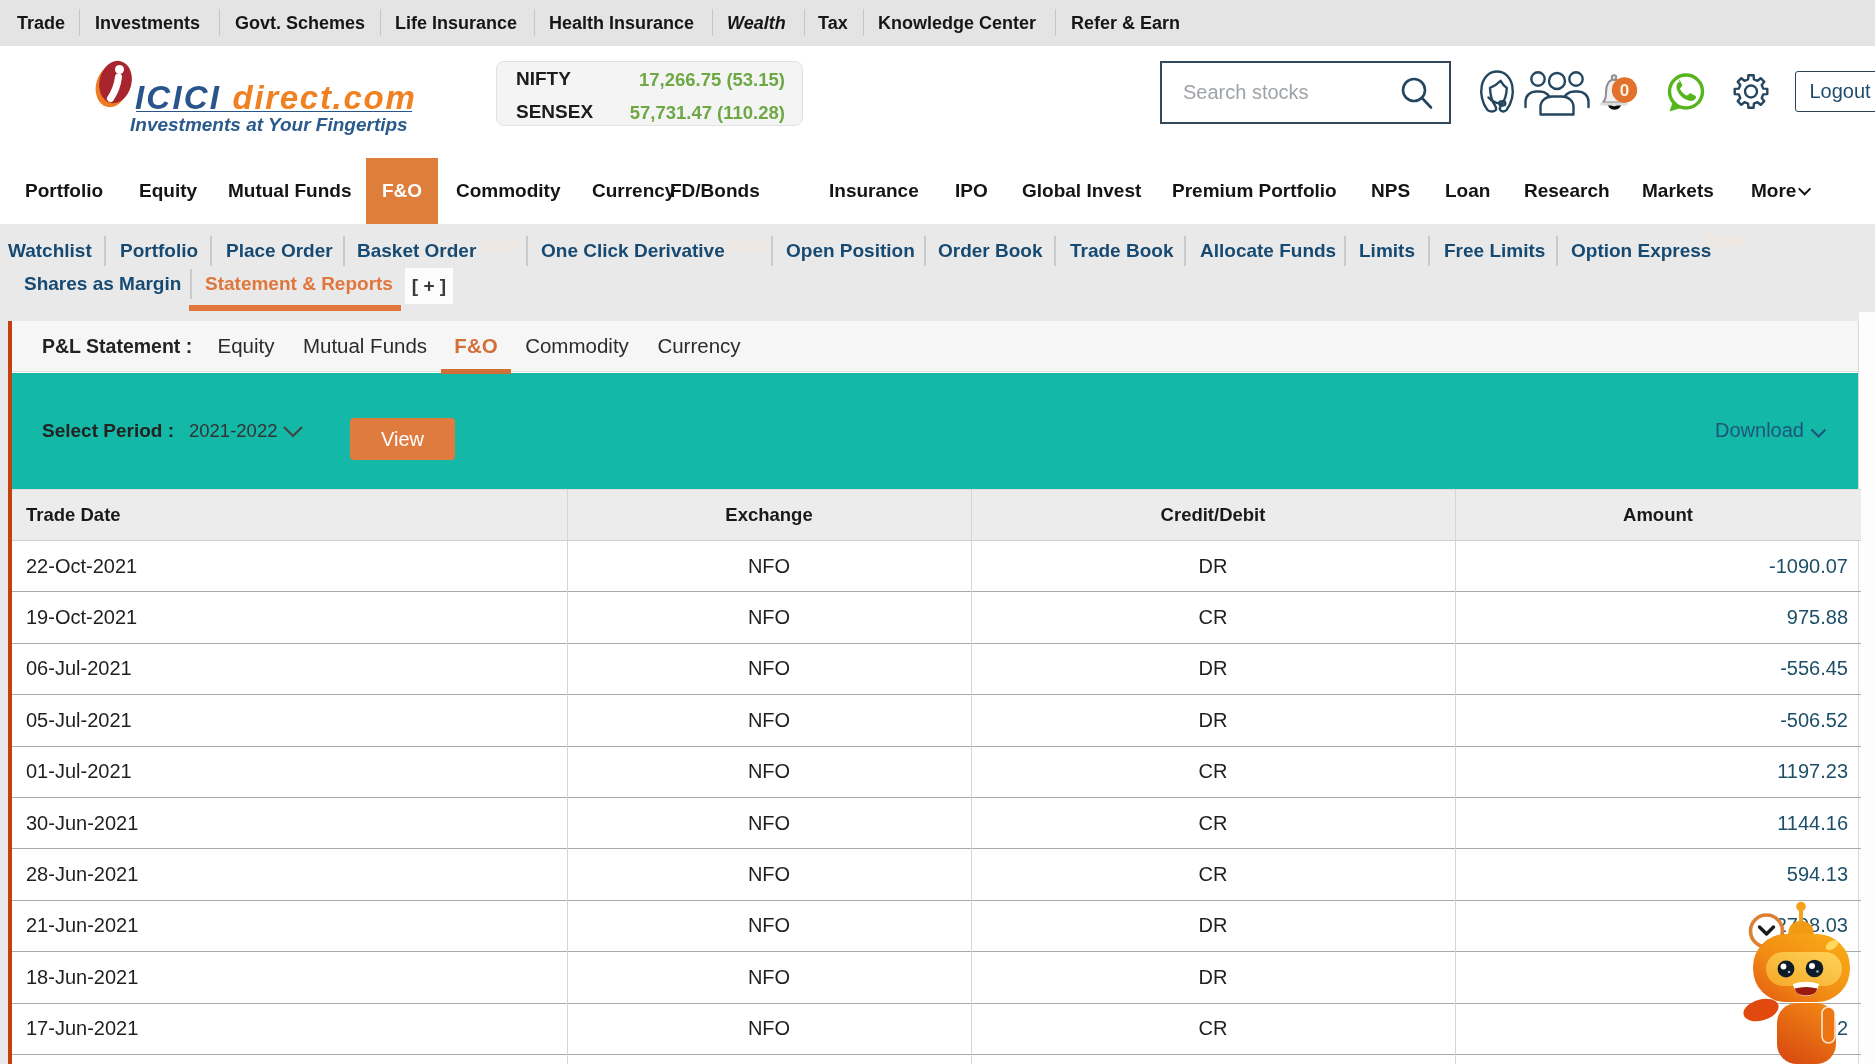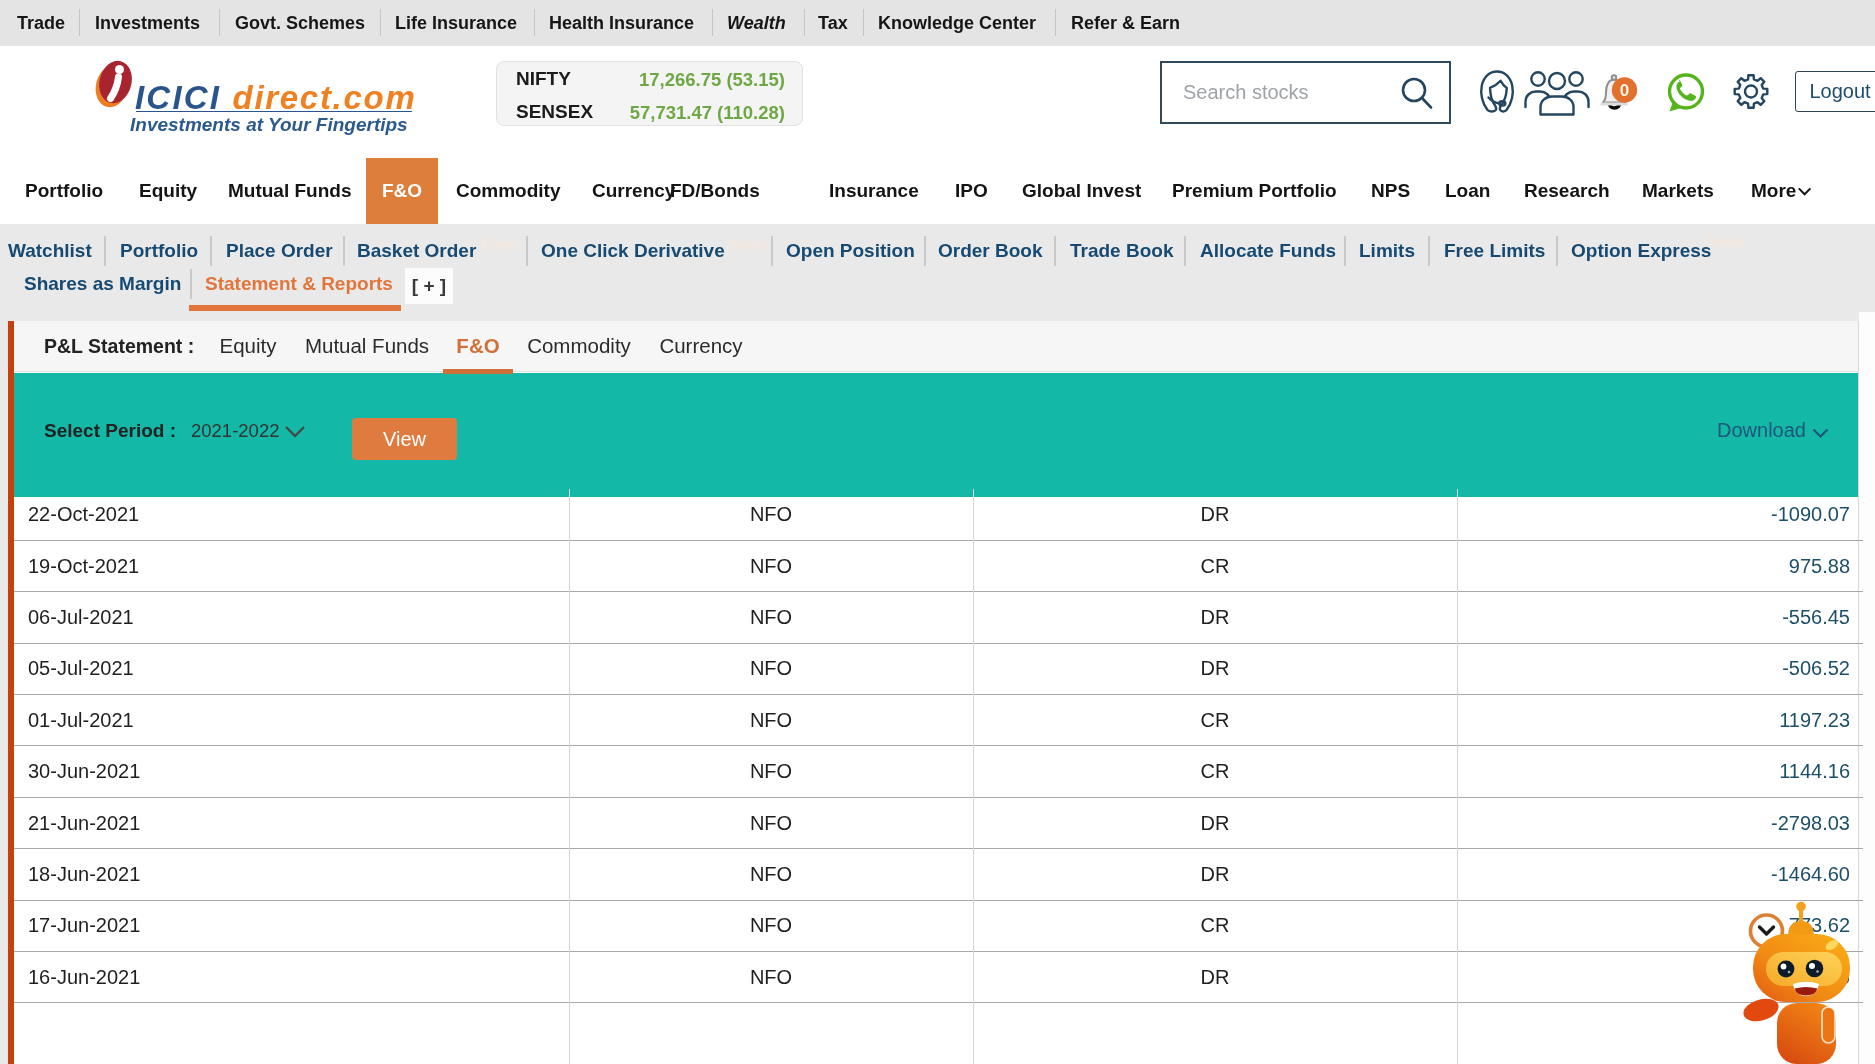--- a/index.html
+++ b/index.html
@@ -42,21 +42,21 @@
 #plusbox { position:absolute; left:405px; top:44px; width:48px; height:36px; background:#fcfcfc;
   text-align:center; line-height:36px; font-weight:bold; font-size:19px; color:#3a3a3a; }
 #snr-under { position:absolute; left:189px; top:81px; width:212px; height:6px; background:#e0763c; }
 
 
 #lgutter { position:absolute; left:0; top:321px; width:8px; height:743px; background:#e9e9e9; }
 #rgutter { position:absolute; left:1859px; top:312px; width:16px; height:752px; background:#fdfdfd; }
 
 
 #card { position:absolute; left:8px; top:321px; width:1851px; height:743px; background:#fff;
-  border-left:6px solid #c2410c; border-right:1px solid #d8d8d8; }
+  border-left:4px solid #c2410c; border-right:1px solid #d8d8d8; }
 #tabsrow { position:absolute; left:0; top:0; width:100%; height:51px; background:#f6f6f6; border-bottom:1px solid #e2e2e2; }
 #tabsrow .lbl { position:absolute; left:30px; top:0; line-height:50px; font-weight:bold; font-size:19.5px; color:#222; }
 #tabsrow span.tb { position:absolute; top:0; line-height:50px; font-size:20.5px; color:#2b2b2b; }
 #tabsrow span.act { color:#d2703a; }
 #tab-under { position:absolute; left:429px; top:48px; width:70px; height:5px; background:#cf7038; z-index:3; }
 
 #controls { position:absolute; left:0; top:52px; width:100%; height:124px; background:#14b8a6; }
 #controls .sp { position:absolute; left:30px; top:47px; font-weight:bold; font-size:19px; color:#222; }
 #controls .yr { position:absolute; left:177px; top:47px; font-size:18.5px; color:#333; }
 #viewbtn { position:absolute; left:338px; top:45px; width:105px; height:42px; background:#df7b3e;
@@ -239,20 +239,26 @@
       <path d="M2 2 L11 11 L20 2" fill="none" stroke="#444" stroke-width="2.2"></path>
       </svg>
     <div id="viewbtn">View</div>
     <span id="dl">Download</span>
     <svg class="abs" style="left:1798px;top:55px;" width="17" height="11" viewBox="0 0 17 11">
       <path d="M1.5 1.5 L8.5 8.5 L15.5 1.5" fill="none" stroke="#1d567c" stroke-width="2.2"></path>
       </svg>
   </div>
   <table id="tbl">
     <tbody>
+        <tr>
+          <th class="c1">Trade Date</th>
+          <th class="c2">Exchange</th>
+          <th class="c3">Credit/Debit</th>
+          <th class="c4">Amount</th>
+        </tr>
     <tr>
           <td class="c1">22-Oct-2021</td>
           <td class="c2">NFO</td>
           <td class="c3">DR</td>
           <td class="c4">-1090.07</td>
         </tr>
     <tr>
           <td class="c1">19-Oct-2021</td>
           <td class="c2">NFO</td>
           <td class="c3">CR</td>
@@ -274,20 +280,26 @@
           <td class="c1">01-Jul-2021</td>
           <td class="c2">NFO</td>
           <td class="c3">CR</td>
           <td class="c4">1197.23</td>
         </tr>
     <tr>
           <td class="c1">30-Jun-2021</td>
           <td class="c2">NFO</td>
           <td class="c3">CR</td>
           <td class="c4">1144.16</td>
+        </tr>
+    <tr>
+          <td class="c1">28-Jun-2021</td>
+          <td class="c2">NFO</td>
+          <td class="c3">CR</td>
+          <td class="c4">594.13</td>
         </tr>
     <tr>
           <td class="c1">21-Jun-2021</td>
           <td class="c2">NFO</td>
           <td class="c3">DR</td>
           <td class="c4">-2798.03</td>
         </tr>
     <tr>
           <td class="c1">18-Jun-2021</td>
           <td class="c2">NFO</td>

